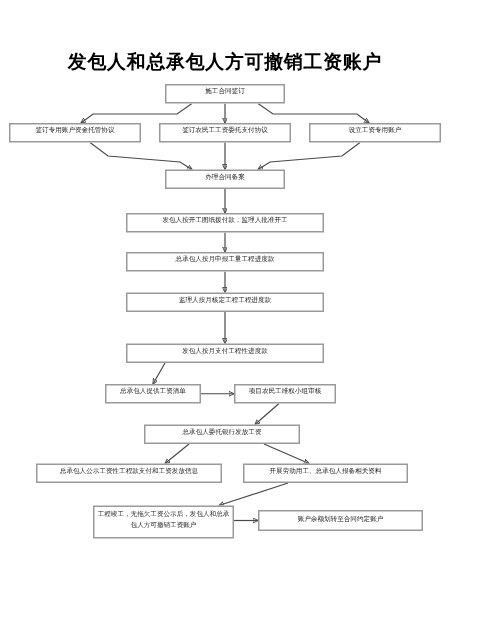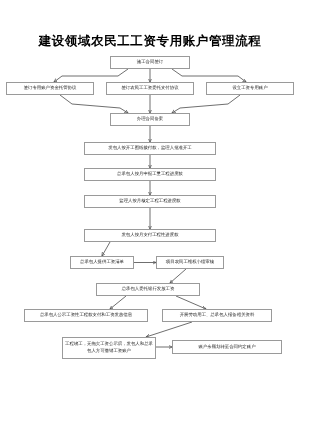--- a/index.html
+++ b/index.html
@@ -64,21 +64,21 @@
     stroke: #4a4a4a;
     stroke-width: 0.8;
     fill: none;
   }
 </style>
 </head>
 <body>
 
 <div id="canvas">
 
-  <div class="title">建设领域农民工工资专用账户管理流程</div>
+  <div class="title">发包人和总承包人方可撤销工资账户</div>
 
   <svg class="links" viewBox="0 0 300 424">
     <defs>
       <marker id="ah" markerWidth="5" markerHeight="5" refX="4.2" refY="2" orient="auto">
         <path d="M0,0 L4.4,2 L0,4 z" fill="#4a4a4a" stroke="none"></path>
       </marker>
     </defs>
 
     <line x1="150" y1="69" x2="150" y2="82" marker-end="url(#ah)"></line>
     <path d="M128,69 L118,76 L62,76 L54,82" marker-end="url(#ah)"></path>

